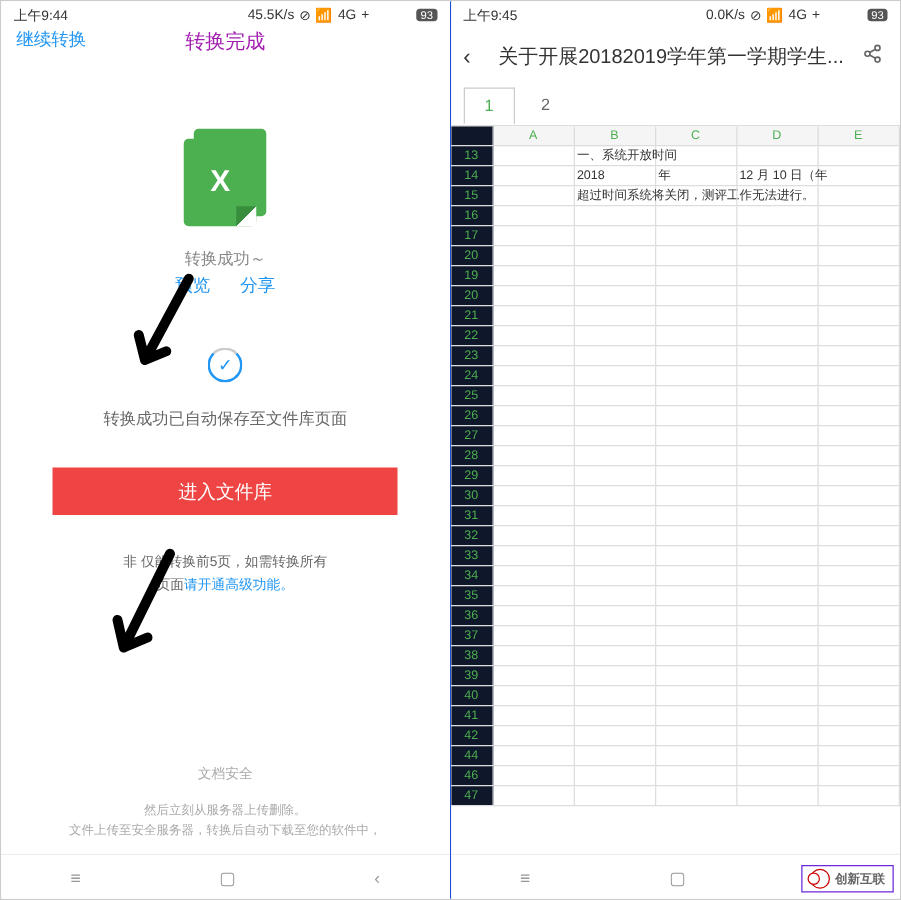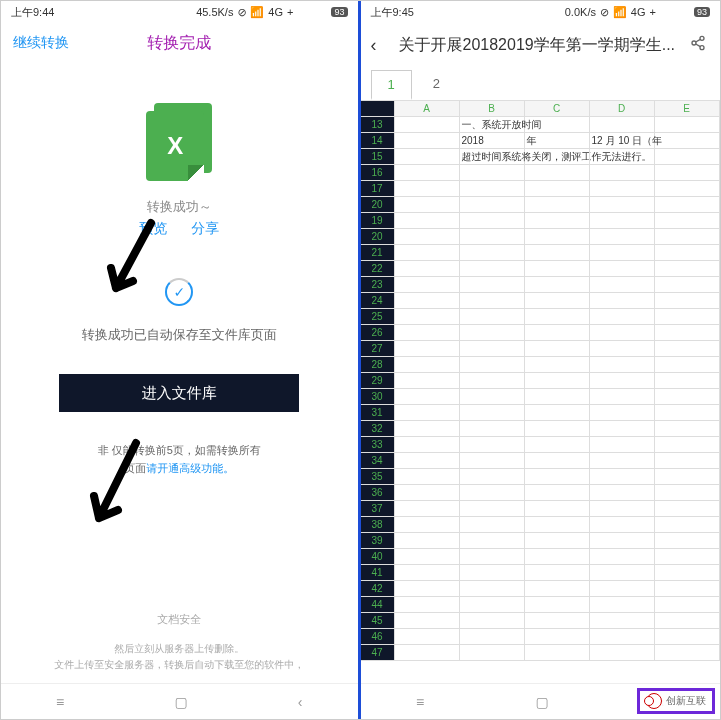--- a/index.html
+++ b/index.html
@@ -1,48 +1,48 @@
 <!DOCTYPE html>
 <html><head>
   <meta charset="utf-8">
   <style>
     * { margin: 0; padding: 0; box-sizing: border-box; }
     body { font-family: -apple-system, "Helvetica Neue", Arial, sans-serif; background: #fff; width: 721px; height: 720px; position: relative; }
     .container { display: flex; width: 721px; height: 720px; border: 1px solid #ccc; }
-    .phone { width: 360px; height: 718px; background: #fff; position: relative; border-right: 3px solid #1d4ed8; display: flex; flex-direction: column; }
+    .phone { width: 360px; height: 718px; background: #fff; position: relative; border-right: 1px solid #1d4ed8; display: flex; flex-direction: column; }
     .phone:last-child { border-right: none; }
     
     
     .status-bar { height: 22px; display: flex; justify-content: space-between; align-items: center; padding: 0 10px; font-size: 11px; color: #333; }
     .status-left { font-weight: 500; }
     .status-right { display: flex; align-items: center; gap: 4px; }
     .badge-sm { background: #555; color: #fff; border-radius: 3px; padding: 0 3px; font-size: 9px; margin-left: 34px; }
     
     
-    .header { height: 40px; display: flex; align-items: center; padding: 0 24px; position: relative; }
+    .header { height: 40px; display: flex; align-items: flex-start; padding: 0 24px; position: relative; }
     .header-left { color: #2196F3; font-size: 14px; position: absolute; left: 12px; }
     .header-title { flex: 1; text-align: center; font-size: 16px; color: #a21caf; }
     .header2 { height: 44px; display: flex; align-items: center; padding: 0 10px; gap: 8px; }
     .back-arrow { font-size: 18px; color: #333; width: 20px; }
     .header2-title { flex: 1; font-size: 16px; color: #333; white-space: nowrap; overflow: hidden; text-overflow: ellipsis; }
     .share-icon { width: 20px; color: #666; }
     
     
     .left-content { flex: 1; display: flex; flex-direction: column; align-items: center; padding-top: 40px; position: relative; }
     .excel-icon { width: 70px; height: 80px; position: relative; margin-bottom: 15px; }
     .excel-back { position: absolute; width: 58px; height: 70px; background: #4CAF50; border-radius: 4px; left: 10px; top: 0; }
     .excel-front { position: absolute; width: 58px; height: 70px; background: #4CAF50; border-radius: 4px; left: 2px; top: 8px; display: flex; align-items: center; justify-content: center; color: #fff; font-size: 24px; font-weight: bold; }
     .excel-front::after { content: ''; position: absolute; bottom: 0; right: 0; width: 16px; height: 16px; background: linear-gradient(135deg, #388E3C 50%, #fff 50%); }
     .status-text { color: #888; font-size: 13px; margin-bottom: 4px; }
     .action-links { display: flex; gap: 24px; margin-bottom: 40px; }
     .action-link { color: #2196F3; font-size: 14px; }
     .check-circle { width: 28px; height: 28px; border: 2px solid #2196F3; border-radius: 50%; display: flex; align-items: center; justify-content: center; margin-bottom: 20px; border-top-color: #ccc; }
     .check-mark { color: #2196F3; font-size: 14px; }
     .saved-text { color: #666; font-size: 13px; margin-bottom: 30px; }
-    .enter-btn { background: #0f172a; color: #fff; width: 240px; height: 38px; border: none; font-size: 15px; margin-bottom: 30px; }
+    .enter-btn { background: #ef4444; color: #fff; width: 276px; height: 38px; border: none; font-size: 15px; margin-bottom: 30px; }
     .limit-text { color: #666; font-size: 11px; text-align: center; line-height: 1.6; }
     .limit-link { color: #2196F3; }
     .security-block { text-align: center; color: #aaa; font-size: 10px; line-height: 1.6; margin-top: auto; padding-bottom: 10px; }
     .security-title { font-size: 11px; margin-bottom: 12px; }
     
     
     .arrow { position: absolute; pointer-events: none; }
     .arrow svg { width: 100%; height: 100%; }
     
     
@@ -56,21 +56,21 @@
     
     
     .spreadsheet { flex: 1; overflow: hidden; font-size: 10px; }
     .ss-row { display: flex; height: 16px; border-bottom: 1px solid #ddd; }
     .ss-header { background: #f5f5f5; }
     .row-head { width: 34px; min-width: 34px; text-align: center; color: #4CAF50; border-right: 1px solid #ddd; background: #0f172a; line-height: 16px; }
     .col-head { width: 65px; text-align: center; color: #4CAF50; border-right: 1px solid #ddd; line-height: 16px; }
     .cell { width: 65px; border-right: 1px solid #ddd; padding: 0 2px; line-height: 16px; white-space: nowrap; overflow: visible; color: #333; }
     
     
-    .watermark { position: absolute; bottom: 6px; right: 6px; background: rgba(255,255,255,0.9); border: 3px solid #6d28d9; padding: 2px 6px; font-size: 10px; color: #666; display: flex; align-items: center; gap: 4px; }
+    .watermark { position: absolute; bottom: 6px; right: 6px; background: rgba(255,255,255,0.9); border: 1px solid #6d28d9; padding: 2px 6px; font-size: 10px; color: #666; display: flex; align-items: center; gap: 4px; font-weight: bold; }
     .wm-icon { width: 16px; height: 16px; border: 1.5px solid #c00; border-radius: 50%; position: relative; }
     .wm-icon::before { content: ''; position: absolute; width: 8px; height: 8px; border: 1.5px solid #c00; border-radius: 50%; left: -3px; top: 2px; background: #fff; }
   </style>
 </head>
 <body>
 
 <div class="container">
 
   <div class="phone">
     <div class="status-bar">
@@ -423,28 +423,20 @@
         </div>
         <div class="ss-row">
           <div class="row-head">44</div>
           <div class="cell"></div>
           <div class="cell"></div>
           <div class="cell"></div>
           <div class="cell"></div>
           <div class="cell"></div>
         </div>
         <div class="ss-row">
-          <div class="row-head">45</div>
-          <div class="cell"></div>
-          <div class="cell"></div>
-          <div class="cell"></div>
-          <div class="cell"></div>
-          <div class="cell"></div>
-        </div>
-        <div class="ss-row">
           <div class="row-head">46</div>
           <div class="cell"></div>
           <div class="cell"></div>
           <div class="cell"></div>
           <div class="cell"></div>
           <div class="cell"></div>
         </div>
         <div class="ss-row">
           <div class="row-head">47</div>
           <div class="cell"></div>

